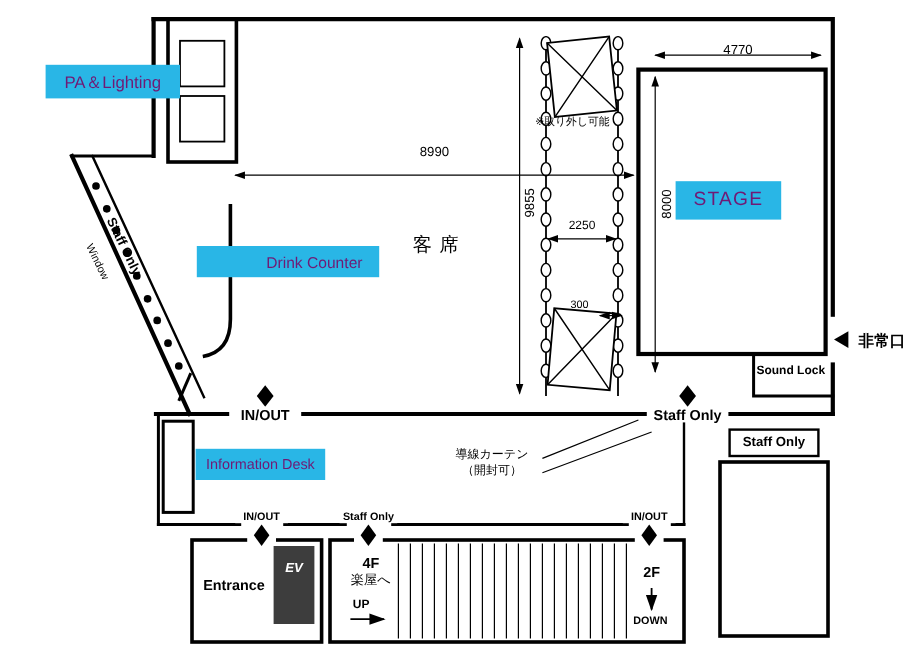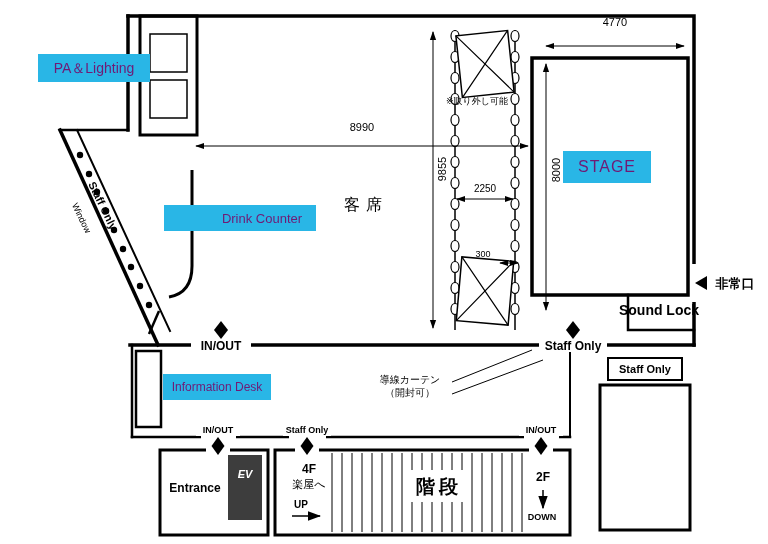--- a/index.html
+++ b/index.html
@@ -157,33 +157,33 @@
 
 <div class="lbl cyan" style="left:563px;top:151px;width:88px;height:32px;font-size:16px;letter-spacing:1px;">STAGE</div>
 
 
 <div class="lbl" style="left:330px;top:162px;width:72px;height:22px;font-size:16px;letter-spacing:6px;margin-top:32px;">客席</div>
 
 <div class="lbl" style="left:334px;top:120px;width:56px;height:14px;font-size:11px;">8990</div>
 
 <div class="lbl rot" style="left:424px;top:163px;width:36px;height:12px;font-size:11px;">9855</div>
 
-<div class="lbl" style="left:587px;top:16px;width:56px;height:13px;font-size:11px;">4770</div>
+<div class="lbl" style="left:587px;top:36px;width:56px;height:13px;font-size:11px;">4770</div>
 
 <div class="lbl rot" style="left:536px;top:164px;width:40px;height:12px;font-size:11px;">8000</div>
 
 <div class="lbl" style="left:460px;top:183px;width:50px;height:12px;font-size:10px;">2250</div>
 
 <div class="lbl" style="left:468px;top:249px;width:30px;height:11px;font-size:9px;">300</div>
 
 <div class="lbl" style="left:436px;top:95px;width:82px;height:12px;font-size:9px;">※取り外し可能</div>
 
 <div class="lbl b" style="left:709px;top:275px;width:52px;height:16px;font-size:13px;">非常口</div>
 
-<div class="lbl b" style="left:627px;top:304px;width:64px;height:12px;font-size:14px;">Sound Lock</div>
+<div class="lbl b" style="left:627px;top:304px;width:64px;height:12px;font-size:10px;">Sound Lock</div>
 
 <div class="lbl b bgw" style="left:191px;top:339px;width:60px;height:13px;font-size:12px;">IN/OUT</div>
 
 <div class="lbl b bgw" style="left:539px;top:339px;width:68px;height:13px;font-size:12px;">Staff Only</div>
 
 <div class="lbl b bgw" style="left:196px;top:424px;width:44px;height:12px;font-size:9px;">IN/OUT</div>
 
 <div class="lbl b bgw" style="left:283px;top:424px;width:48px;height:12px;font-size:9px;">Staff Only</div>
 
 <div class="lbl b bgw" style="left:519px;top:424px;width:44px;height:12px;font-size:9px;">IN/OUT</div>
@@ -195,21 +195,20 @@
 <div class="lbl b" style="left:296px;top:461px;width:26px;height:15px;font-size:12px;">4F</div>
 
 <div class="lbl" style="left:287px;top:477px;width:44px;height:14px;font-size:11px;">楽屋へ</div>
 
 <div class="lbl b" style="left:288px;top:498px;width:26px;height:13px;font-size:10px;">UP</div>
 
 <div class="lbl b" style="left:530px;top:469px;width:26px;height:15px;font-size:12px;">2F</div>
 
 <div class="lbl b" style="left:522px;top:511px;width:40px;height:12px;font-size:9px;">DOWN</div>
 
-<div class="lbl b bgw" style="left:408px;top:470px;width:62px;height:32px;font-size:19px;letter-spacing:4px;">階段</div>
 
 <div class="lbl b sobox" style="left:607px;top:357px;width:76px;height:24px;font-size:11px;">Staff Only</div>
 
 <div class="lbl" style="left:370px;top:374px;width:80px;height:12px;font-size:10px;">導線カーテン</div>
 
 <div class="lbl" style="left:374px;top:387px;width:72px;height:12px;font-size:10px;">（開封可）</div>
 
 <div class="lbl b diag" style="left:96px;top:180px;font-size:11px;">Staff Only</div>
 
 <div class="lbl diag" style="left:78px;top:202px;font-size:9px;">Window</div>

